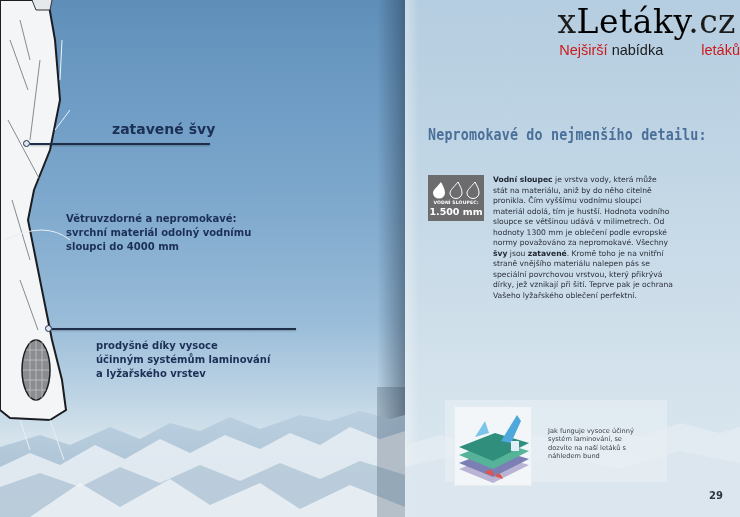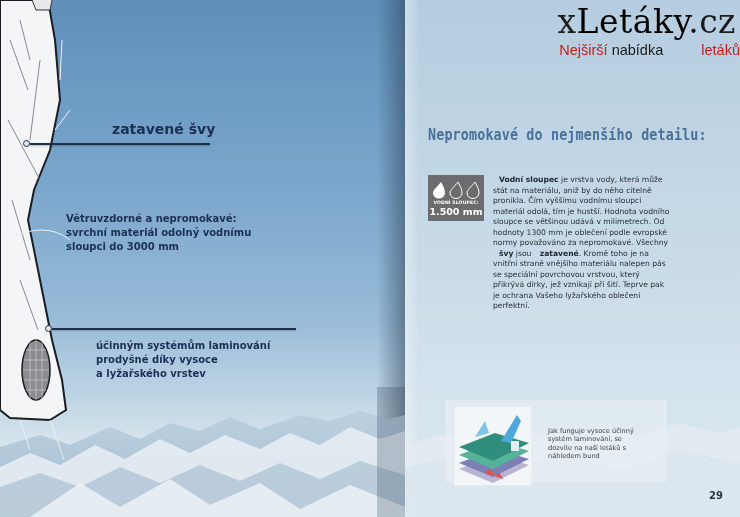--- a/index.html
+++ b/index.html
@@ -56,21 +56,21 @@
   .badge .drops { display: flex; justify-content: center; gap: 1px; padding-top: 6px; height: 24px; }
   .badge .drops svg { width: 16px; height: 18px; }
   .badge .label { font-size: 4.6px; font-weight: bold; letter-spacing: 0.1px; margin-top: 1px; line-height: 6px; }
   .badge .value { font-size: 9.5px; font-weight: bold; line-height: 12px; }
 
   .body-text {
     position: absolute; left: 493px; top: 175px; width: 180px;
     font-size: 7.6px; line-height: 10.5px; color: #2a2f3a;
     font-family: "DejaVu Sans", sans-serif;
   }
-  .body-text b { font-weight: bold; color: #1e2430; margin-left: 6px; }
+  .body-text b { font-weight: bold; color: #1e2430; }
 
   .info-box {
     position: absolute; left: 445px; top: 400px; width: 222px; height: 82px;
     background: rgba(235,241,246,0.55);
   }
   .info-thumb {
     position: absolute; left: 454px; top: 406px; width: 78px; height: 80px;
     background: #f2f6f9; border: 1px solid #e6edf2; overflow: hidden;
   }
   .info-text {
@@ -135,28 +135,28 @@
     <path d="M55,130 L70,110 M60,80 L62,40" stroke="#eef3f7" stroke-width="1" fill="none"></path>
   </svg>
 
   <div class="callout-dot" style="left:23px; top:140px;"></div>
   <div class="callout-line" style="left:30px; top:143px; width:180px;"></div>
   <div class="callout-text" style="left:112px; top:122px;">zatavené švy</div>
 
   <div class="callout-text" style="left:66px; top:212px; font-size:10px;">
     <div>Větruvzdorné a nepromokavé:</div>
     <div>svrchní materiál odolný vodnímu</div>
-    <div>sloupci do 3000 mm</div>
+    <div>sloupci do 4000 mm</div>
   </div>
 
   <div class="callout-dot" style="left:45px; top:325px;"></div>
   <div class="callout-line" style="left:52px; top:328px; width:244px;"></div>
   <div class="callout-text" style="left:96px; top:339px; font-size:10px;">
+    <div>prodyšné díky vysoce</div>
     <div>účinným systémům laminování</div>
-    <div>prodyšné díky vysoce</div>
     <div>a lyžařského vrstev</div>
   </div>
 
   <div class="heading">Nepromokavé do nejmenšího detailu:</div>
 
   <div class="badge" style="left:428px; top:175px; height:46px;">
     <div class="drops">
       <svg viewBox="0 0 16 18">
           <path d="M10,1 C6,6 2,9 2,12 A6,5.5 0 0 0 14,12 C14,8 12,5 10,1 Z" fill="#fff"></path>
         </svg>

